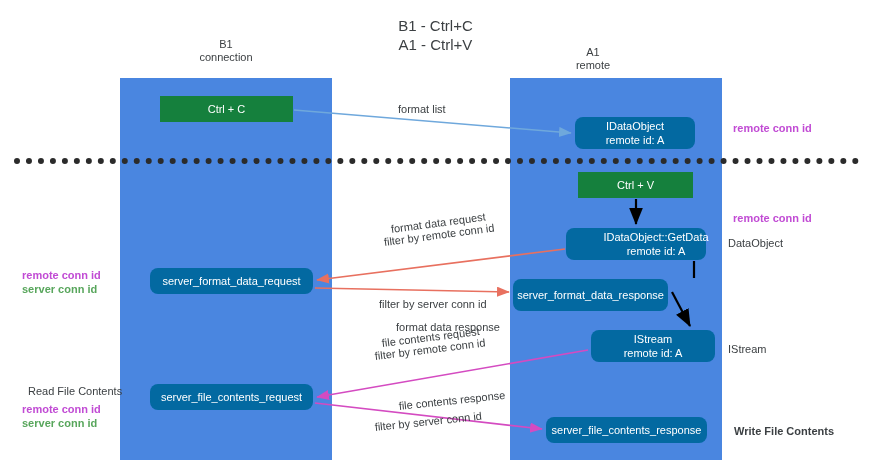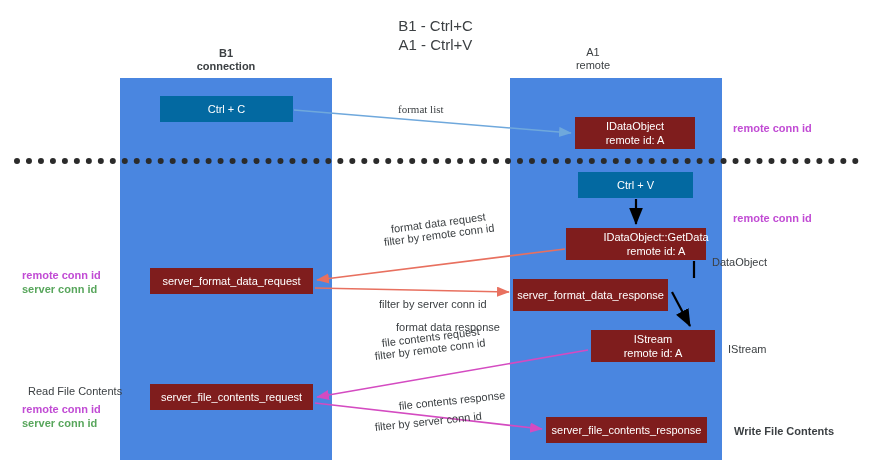--- a/index.html
+++ b/index.html
@@ -21,53 +21,53 @@
   #diagram-title{
     position:absolute;left:0;top:6px;width:871px;
     text-align:center;font-size:15px;line-height:19px;color:#3c4043;
     white-space:pre-line;
     margin-top:10px;
   }
   .lane-header{
     position:absolute;text-align:center;font-size:11px;line-height:13px;
     color:#3c4043;white-space:pre-line;width:212px;
   }
-  #hdr-b1{left:120px;top:47px;font-weight:bold;}
+  #hdr-b1{left:120px;top:38px;}
   #hdr-a1{left:487px;top:46px;}
 
   
   .node{
     position:absolute;box-sizing:border-box;
     display:flex;align-items:center;justify-content:center;
     text-align:center;color:#ffffff;font-size:11px;line-height:14px;
     white-space:pre-line;padding:2px 4px;
   }
-  .green{background:#0369a1;}
-  .orange{background:#7f1d1d;}
+  .green{background:#15803d;}
+  .orange{background:#0369a1;border-radius:8px;}
 
   #n-ctrlc{left:160px;top:96px;width:133px;height:26px;}
   #n-idataobject{left:575px;top:117px;width:120px;height:32px;}
   #n-ctrlv{left:578px;top:172px;width:115px;height:26px;}
   #n-getdata{left:566px;top:228px;width:140px;height:32px;padding-left:44px;}
   #n-fmtreq{left:150px;top:268px;width:163px;height:26px;}
   #n-fmtresp{left:513px;top:279px;width:155px;height:32px;}
   #n-istream{left:591px;top:330px;width:124px;height:32px;}
   #n-filereq{left:150px;top:384px;width:163px;height:26px;}
   #n-fileresp{left:546px;top:417px;width:161px;height:26px;}
 
   
   .lbl{position:absolute;font-size:11px;line-height:14px;color:#3c4043;white-space:nowrap;}
   .lbl.purple{color:#c14bd4;font-weight:bold;}
   .lbl.green-t{color:#58a65c;font-weight:bold;}
   .rot{transform-origin:left top;}
 
-  #l-formatlist{left:398px;top:102px;font-family:Liberation Serif, serif;}
+  #l-formatlist{left:398px;top:102px;}
   #l-remote1{left:733px;top:121px;}
   #l-remote2{left:733px;top:211px;}
-  #l-dataobject{left:712px;top:236px;margin-top:19px;}
+  #l-dataobject{left:728px;top:236px;}
   #l-istream{left:728px;top:342px;}
   #l-writefile{left:734px;top:424px;font-weight:bold;}
   #l-readfile{left:28px;top:384px;}
 
   #legend-mid{left:22px;top:268px;}
   #legend-bot{left:22px;top:402px;}
 
   #l-fdreq{left:390px;top:222px;transform:rotate(-7.5deg);}
   #l-fdreq2{left:383px;top:235px;transform:rotate(-7.5deg);}
   #l-fdresp{left:396px;top:274px;margin-top:46px;}

